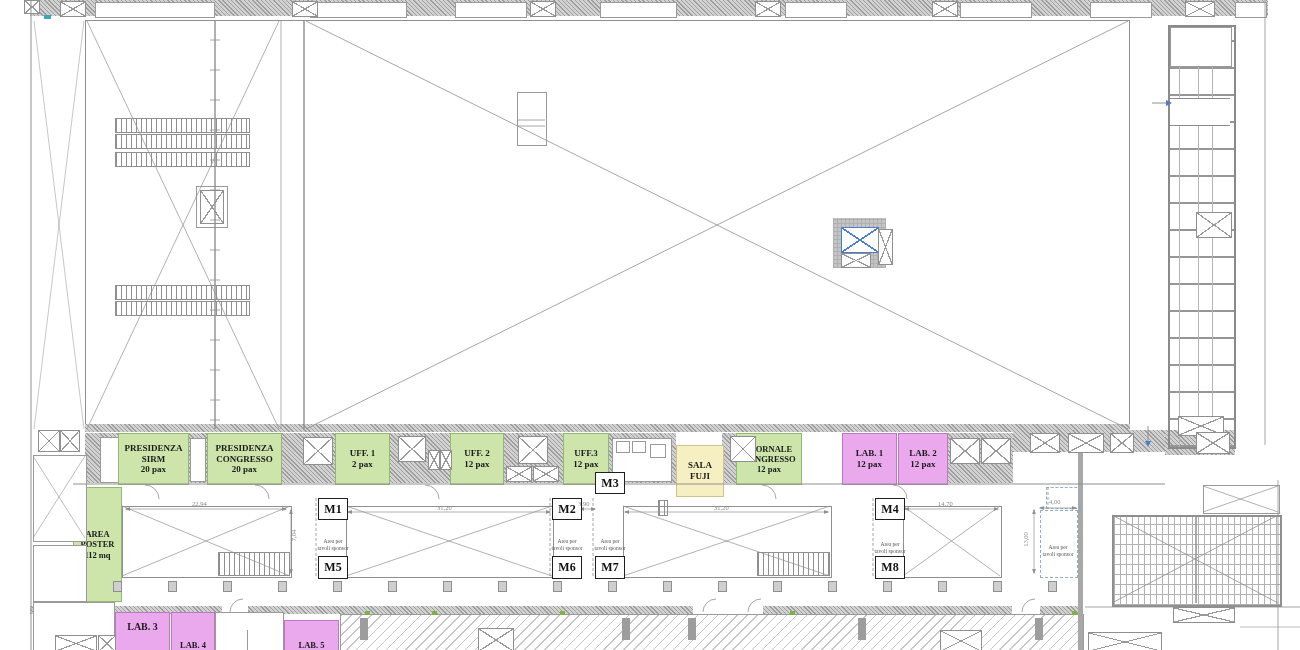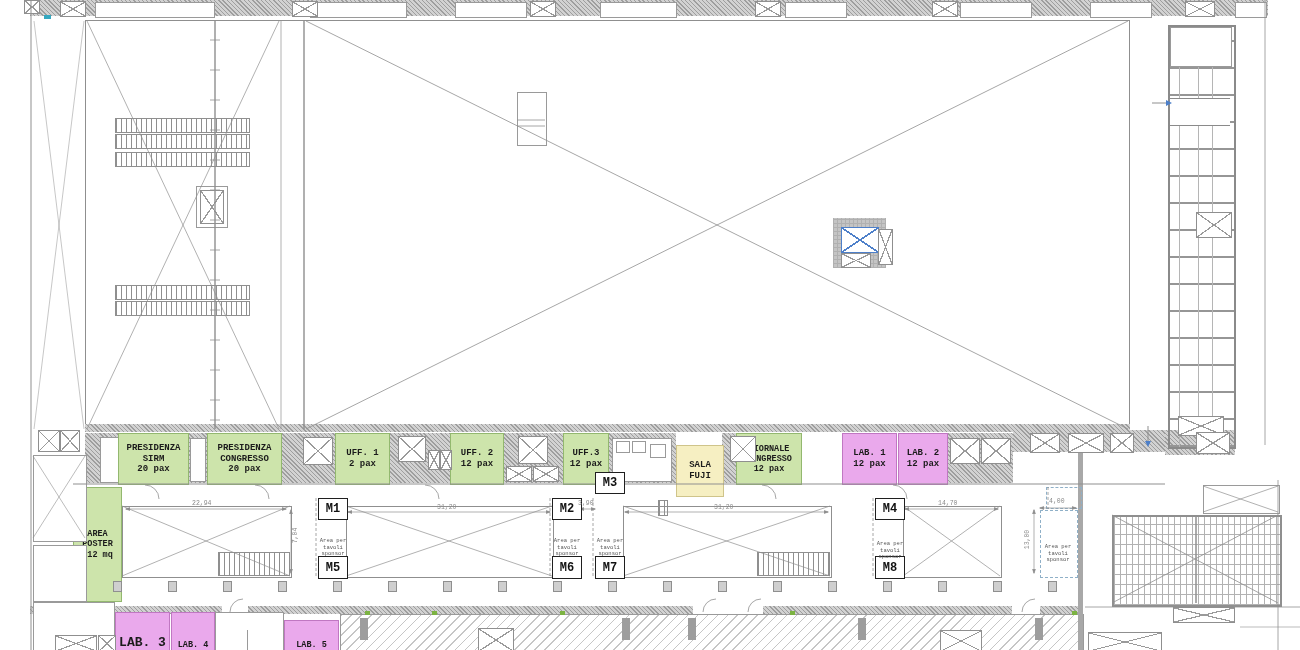--- a/index.html
+++ b/index.html
@@ -1,17 +1,17 @@
 <!DOCTYPE html>
 <html><head>
 <meta charset="utf-8">
 <style>
   html,body{margin:0;padding:0;background:#fff;}
   .plan{position:relative;width:1300px;height:650px;background:#ffffff;
-        font-family:Liberation Mono, monospace;overflow:hidden;}
+        font-family:Liberation Serif, serif;overflow:hidden;}
   .abs{position:absolute;}
   .wall{background:repeating-linear-gradient(45deg,#9e9e9e 0 1px,#d2d2d2 1px 3px);z-index:1;}
   .white{background:#fff;border:1px solid #9a9a9a;z-index:2;}
   .room{z-index:2;display:flex;align-items:center;justify-content:center;}
   .label{font-weight:bold;color:#1b1b1b;text-align:center;white-space:pre-line;line-height:1.18;}
   .green{background:#cde4ab;border:1px solid #93b86f;}
   .purple{background:#eaa9ec;border:1px solid #c077c2;}
   .yellow{background:#f6efc2;border:1px solid #cfc48a;}
   .xbox{background-color:#fff;border:1px solid #8f8f8f;z-index:3;
     background-image:
@@ -233,21 +233,21 @@
   <div class="abs white" style="left:1203px;top:485px;width:75px;height:27px"></div>
   <div class="abs xbox" style="left:1173px;top:607px;width:60px;height:14px"></div>
   <div class="abs" style="left:1078px;top:445px;width:5px;height:205px;background:#a8a8a8;z-index:2"></div>
 
   <div class="abs wall" style="left:30px;top:606px;width:1052px;height:8px"></div>
   <div class="abs" style="left:222px;top:606px;width:26px;height:8px;background:#fff;z-index:2"></div>
   <div class="abs" style="left:693px;top:606px;width:70px;height:8px;background:#fff;z-index:2"></div>
   <div class="abs" style="left:1012px;top:606px;width:28px;height:8px;background:#fff;z-index:2"></div>
 
   <div class="abs room purple" style="left:115px;top:612px;width:53px;height:38px;align-items:flex-end">
-    <div class="label" style="font-size:13px;padding-bottom:1px">LAB. 3</div>
+    <div class="label" style="font-size:10px;padding-bottom:18px">LAB. 3</div>
     </div>
   <div class="abs room purple" style="left:171px;top:612px;width:42px;height:38px;align-items:flex-end">
     <div class="label" style="font-size:8.5px;padding-bottom:1px">LAB. 4</div>
     </div>
   <div class="abs white" style="left:215px;top:612px;width:67px;height:38px"></div>
   <div class="abs" style="left:247px;top:630px;width:1px;height:20px;background:#9a9a9a;z-index:3"></div>
   <div class="abs room purple" style="left:284px;top:620px;width:53px;height:30px;align-items:flex-end">
     <div class="label" style="font-size:8.5px;padding-bottom:1px">LAB. 5</div>
     </div>
 

